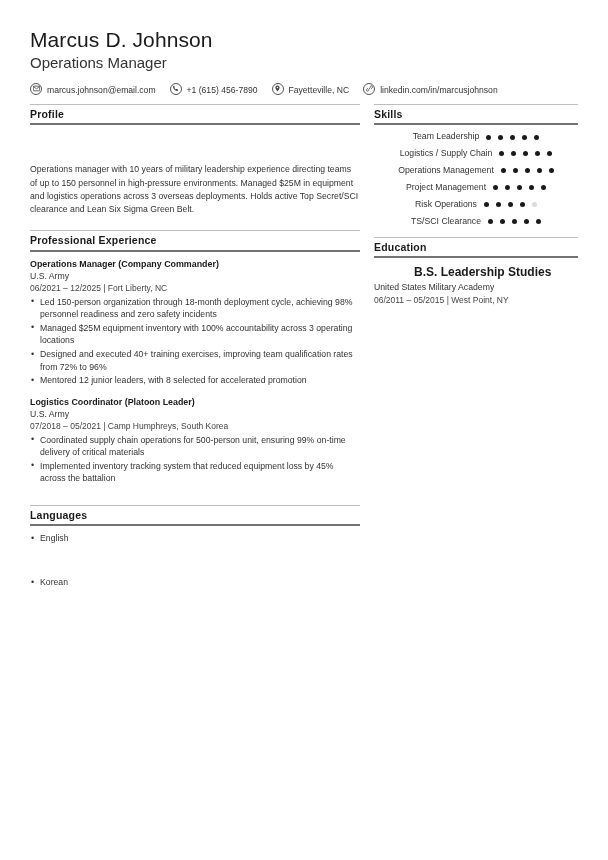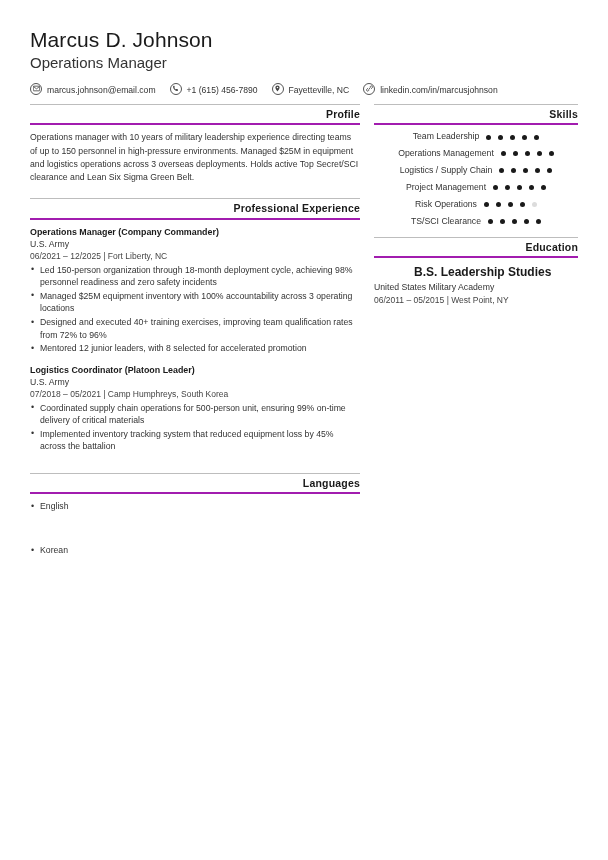--- a/index.html
+++ b/index.html
@@ -81,37 +81,38 @@
   .col-gap { width: 14px; flex: 0 0 14px; }
   .col-right {
     width: 204px;
     flex: 0 0 204px;
   }
 
   
   .section { margin-bottom: 2px; }
   .sec-head {
     border-top: 1.5px solid #bdbdbd;
-    border-bottom: 2px solid #a21caf;
-    text-align: right;
+    border-bottom: 2px solid #737373;
+    text-align: left;
     font-size: 10.5px;
     font-weight: bold;
     color: #1a1a1a;
     padding: 3px 0 3px 0;
     line-height: 1.2;
     letter-spacing: 0.2px;
   }
   .sec-body { padding-top: 6px; }
 
   
   .profile-text {
     font-size: 8.7px;
     line-height: 1.52;
     color: #333333;
     text-align: left;
+    margin-top: 32px;
   }
 
   
   .job { margin-bottom: 9px; }
   .job:last-child { margin-bottom: 8px; }
   .job-title {
     font-size: 8.9px;
     font-weight: bold;
     color: #1a1a1a;
     line-height: 1.35;
@@ -334,31 +335,31 @@
                 <div class="skill-name">Team Leadership</div>
                 <div class="dots">
                   <span class="dot"></span>
                   <span class="dot"></span>
                   <span class="dot"></span>
                   <span class="dot"></span>
                   <span class="dot"></span>
                 </div>
               </div>
               <div class="skill-row">
+                <div class="skill-name">Logistics / Supply Chain</div>
+                <div class="dots">
+                  <span class="dot"></span>
+                  <span class="dot"></span>
+                  <span class="dot"></span>
+                  <span class="dot"></span>
+                  <span class="dot"></span>
+                </div>
+              </div>
+              <div class="skill-row">
                 <div class="skill-name">Operations Management</div>
-                <div class="dots">
-                  <span class="dot"></span>
-                  <span class="dot"></span>
-                  <span class="dot"></span>
-                  <span class="dot"></span>
-                  <span class="dot"></span>
-                </div>
-              </div>
-              <div class="skill-row">
-                <div class="skill-name">Logistics / Supply Chain</div>
                 <div class="dots">
                   <span class="dot"></span>
                   <span class="dot"></span>
                   <span class="dot"></span>
                   <span class="dot"></span>
                   <span class="dot"></span>
                 </div>
               </div>
               <div class="skill-row">
                 <div class="skill-name">Project Management</div>

